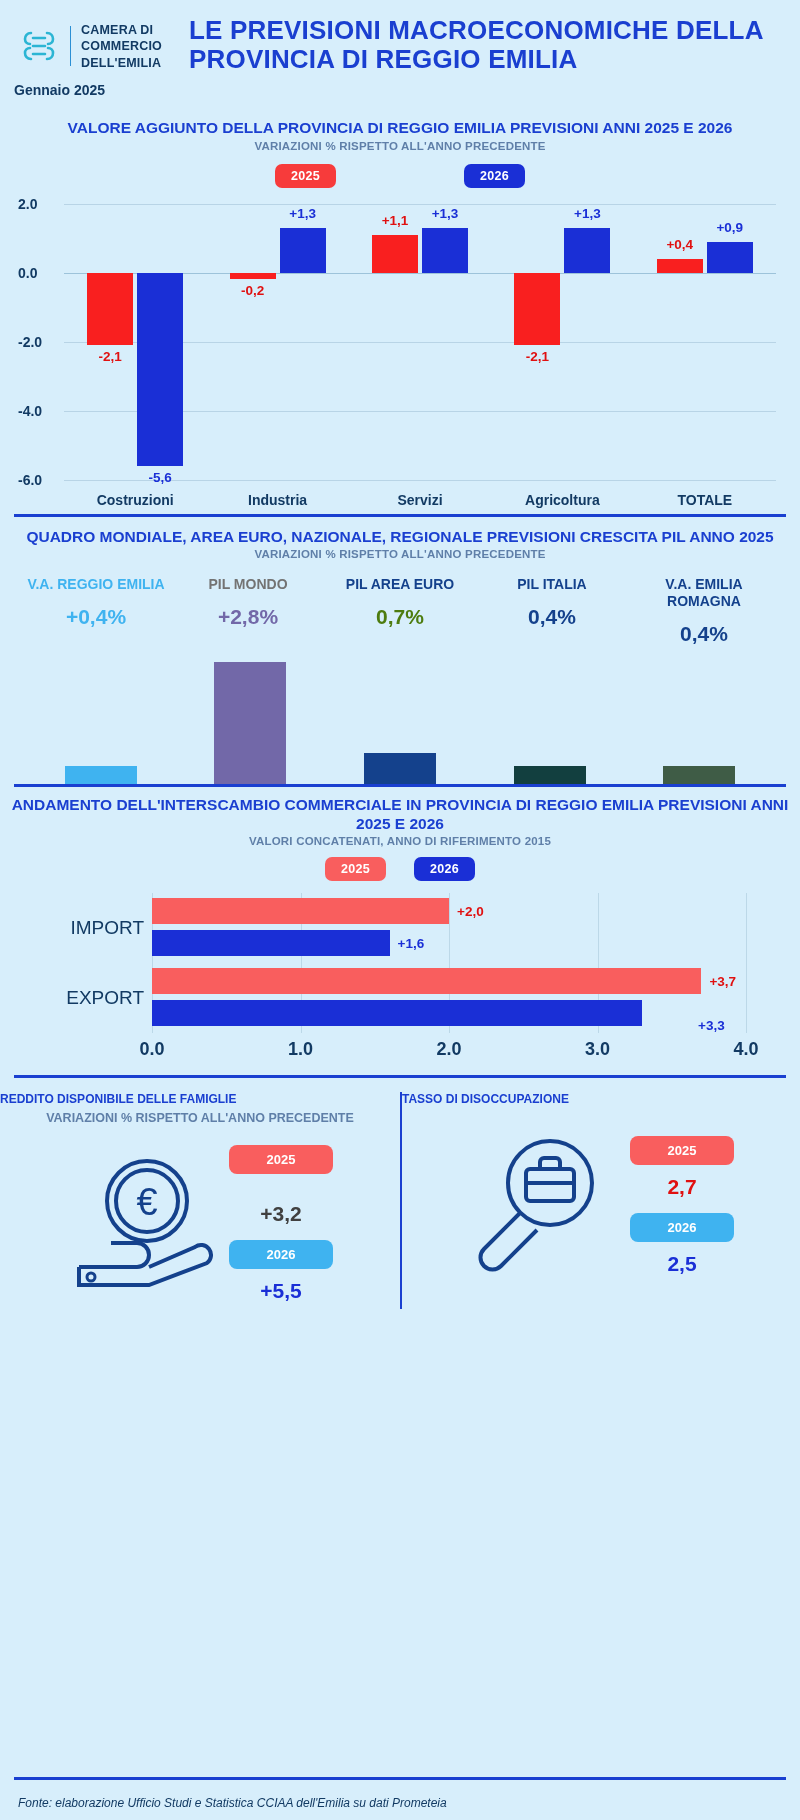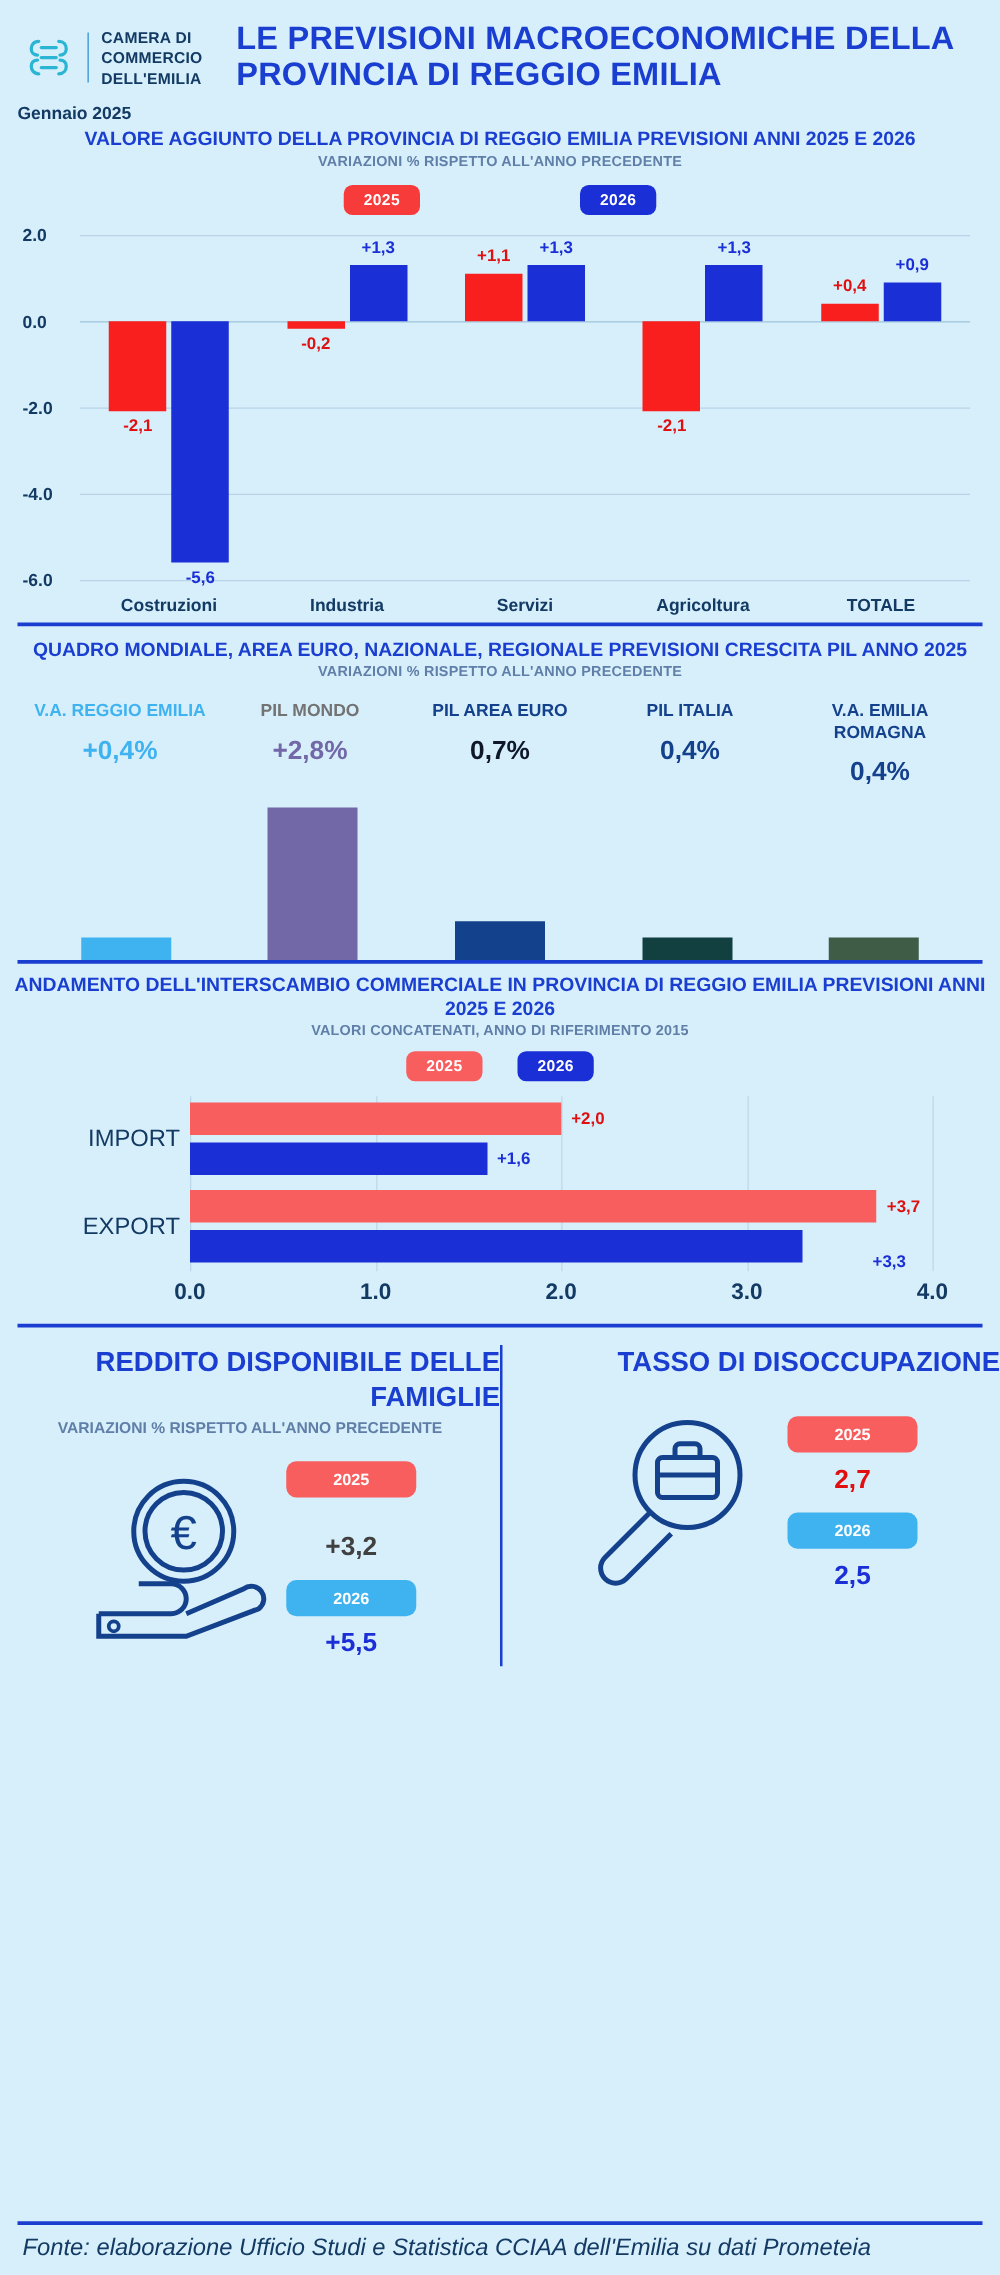--- a/index.html
+++ b/index.html
@@ -86,31 +86,31 @@
   .c3-blab { position: absolute; left: 0; width: 126px; text-align: right; font-size: 19px; color: #123a63; transform: translateY(-50%); }
   .c3-val { position: absolute; font-size: 13.5px; font-weight: bold; white-space: nowrap; transform: translateY(-50%); }
   .c3-val.red { color: #e01010; }
   .c3-val.blue { color: #1a2fd6; }
   .c3-tick { position: absolute; font-size: 18px; font-weight: bold; color: #123a63; transform: translateX(-50%); }
 
   
   #sec4 { display: flex; padding-top: 14px; }
   .panel { width: 50%; position: relative; }
   .panel + .panel { border-left: 2.5px solid #1a3fd0; }
-  .panel-title { text-align: right; font-size: 22px; font-weight: bold; line-height: 1.25; }
+  .panel-title { text-align: left; font-size: 12px; font-weight: bold; line-height: 1.25; }
   .panel-sub { text-align: center; font-size: 12.5px; font-weight: bold; color: #5f7fa8; margin-top: 4px; }
   .panel-body { display: flex; align-items: center; justify-content: center; gap: 12px; margin-top: 14px; }
   .panel-icon { width: 150px; height: 170px; }
   .panel-vals { display: flex; flex-direction: column; gap: 14px; align-items: center; }
   .vpill { border-radius: 8px; color: #fff; font-weight: bold; font-size: 13px; padding: 7px 38px; text-align: center; }
   .vnum { font-size: 21px; font-weight: bold; text-align: center; }
 
   
   .footer-div { height: 3px; background: #1a3fd0; margin: 0 14px; }
-  .footer { font-size: 19px; font-style: italic; color: #123a63; padding: 10px 0 0 18px; }
+  .footer { font-size: 12px; font-style: italic; color: #123a63; padding: 10px 0 0 18px; }
 </style>
 </head>
 <body>
 
 <div class="page">
 
   <div class="header">
     <div class="logo-wrap">
       <span class="logo-mark">
         <svg viewBox="0 0 42 42" width="42" height="42">
@@ -128,21 +128,21 @@
         <span>CAMERA DI COMMERCIO</span><br>
         <span>DELL'EMILIA</span>
       </span>
     </div>
     <div class="main-title">LE PREVISIONI MACROECONOMICHE DELLA PROVINCIA DI REGGIO EMILIA</div>
   </div>
 
   <div class="date-label">Gennaio 2025</div>
 
   <div>
-    <div class="sec-title" style="margin-top:4px">VALORE AGGIUNTO DELLA PROVINCIA DI REGGIO EMILIA PREVISIONI ANNI 2025 E 2026</div>
+    <div class="sec-title" style="margin-top:20px">VALORE AGGIUNTO DELLA PROVINCIA DI REGGIO EMILIA PREVISIONI ANNI 2025 E 2026</div>
     <div class="sec-sub">VARIAZIONI % RISPETTO ALL'ANNO PRECEDENTE</div>
 
     <div class="legend-row">
       <span class="pill red">2025</span>
       <span class="pill blue">2026</span>
     </div>
 
     <div id="chart1">
       <div class="c1-plot" id="c1plot">
           <div class="c1-gridline" style="top: 0px;"></div>
@@ -193,21 +193,21 @@
         <div class="pil-col">
           <div class="pil-name" style="color: rgb(63, 179, 240);">V.A. REGGIO EMILIA</div>
           <div class="pil-val" style="color: rgb(63, 179, 240);">+0,4%</div>
         </div>
         <div class="pil-col">
           <div class="pil-name" style="color: #737373;">PIL MONDO</div>
           <div class="pil-val" style="color: rgb(114, 104, 168);">+2,8%</div>
         </div>
         <div class="pil-col">
           <div class="pil-name" style="color: rgb(20, 65, 140);">PIL AREA EURO</div>
-          <div class="pil-val" style="color: #0f172a;">0,7%</div>
+          <div class="pil-val" style="color: #4d7c0f;">0,7%</div>
         </div>
         <div class="pil-col">
           <div class="pil-name" style="color: rgb(20, 65, 140);">PIL ITALIA</div>
           <div class="pil-val" style="color: rgb(20, 65, 140);">0,4%</div>
         </div>
         <div class="pil-col">
           <div class="pil-name" style="color: rgb(20, 65, 140);">V.A. EMILIA ROMAGNA</div>
           <div class="pil-val" style="color: rgb(20, 65, 140);">0,4%</div>
         </div>
       </div>

